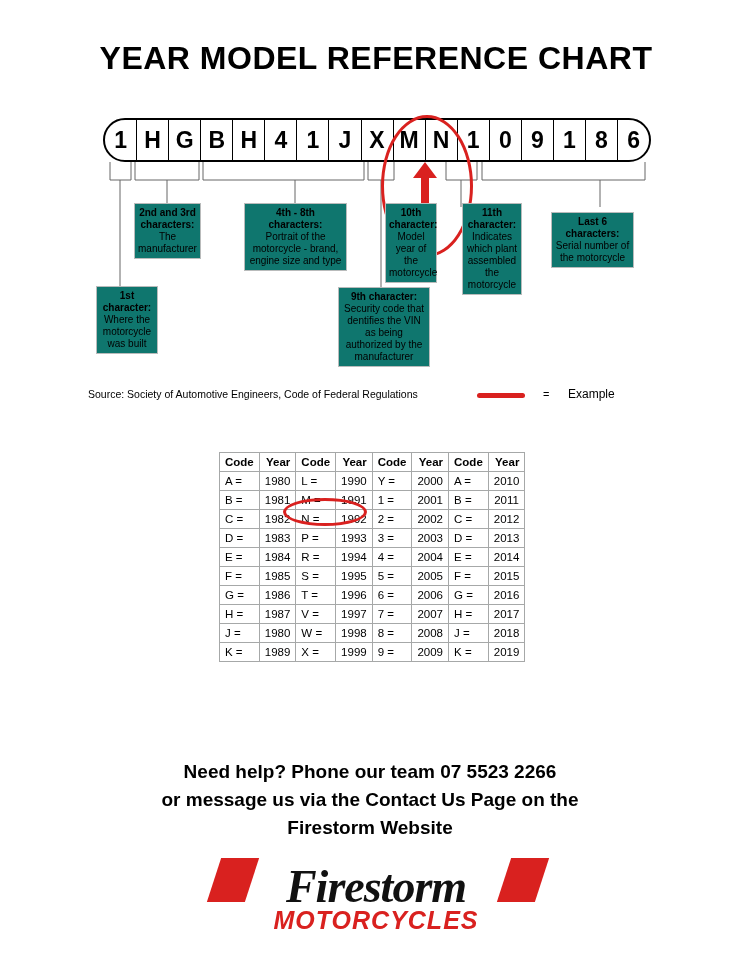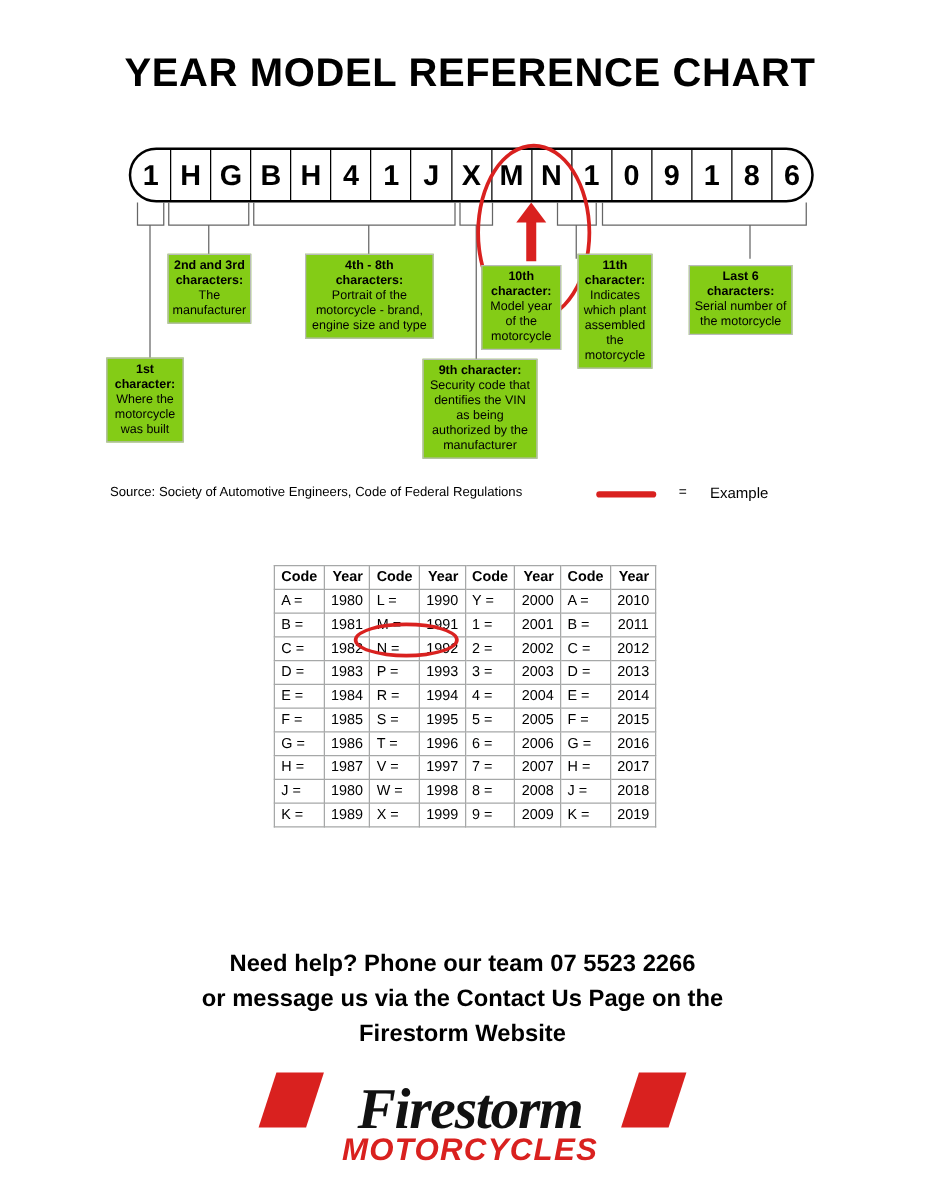--- a/index.html
+++ b/index.html
@@ -60,21 +60,21 @@
     top: 0;
     left: 0;
     width: 752px;
     height: 957px;
     pointer-events: none;
   }
 
   
   .callout {
     position: absolute;
-    background: #84cc16;
+    background: #0f766e;
     border: 1px solid #b9bbbb;
     box-sizing: border-box;
     text-align: center;
     font-size: 10px;
     line-height: 12px;
     padding: 3px 3px;
     color: #000;
   }
   .callout b { font-weight: bold; }
 
@@ -271,41 +271,41 @@
   <path d="M461,180 L461,207" stroke="#666" stroke-width="1" fill="none"></path>
 
   <path d="M482,162 L482,180 L645,180 L645,162" stroke="#666" stroke-width="1" fill="none"></path>
   <path d="M600,180 L600,207" stroke="#666" stroke-width="1" fill="none"></path>
 </svg>
 
 <div class="ellipse" id="vin-ellipse"></div>
 <div class="arrow-stem"></div>
 <div class="arrow-head"></div>
 
-<div class="callout" style="top:286px; left:85px; width:62px;">
+<div class="callout" style="top:286px; left:96px; width:62px;">
   <b>1st character:</b>
   <div>Where the motorcycle was built</div>
 </div>
 
 <div class="callout" style="top:203px; left:134px; width:67px;">
   <b>2nd and 3rd characters:</b>
   <div>The manufacturer</div>
 </div>
 
 <div class="callout" style="top:203px; left:244px; width:103px;">
   <b>4th - 8th characters:</b>
   <div>Portrait of the motorcycle - brand, engine size and type</div>
 </div>
 
 <div class="callout" style="top:287px; left:338px; width:92px;">
   <b>9th character:</b>
   <div>Security code that dentifies the VIN as being authorized by the manufacturer</div>
 </div>
 
-<div class="callout" style="top:212px; left:385px; width:64px;">
+<div class="callout" style="top:203px; left:385px; width:52px;">
   <b>10th character:</b>
   <div>Model year of the motorcycle</div>
 </div>
 
 <div class="callout" style="top:203px; left:462px; width:60px;">
   <b>11th character:</b>
   <div>Indicates which plant assembled the motorcycle</div>
 </div>
 
 <div class="callout" style="top:212px; left:551px; width:83px;">

